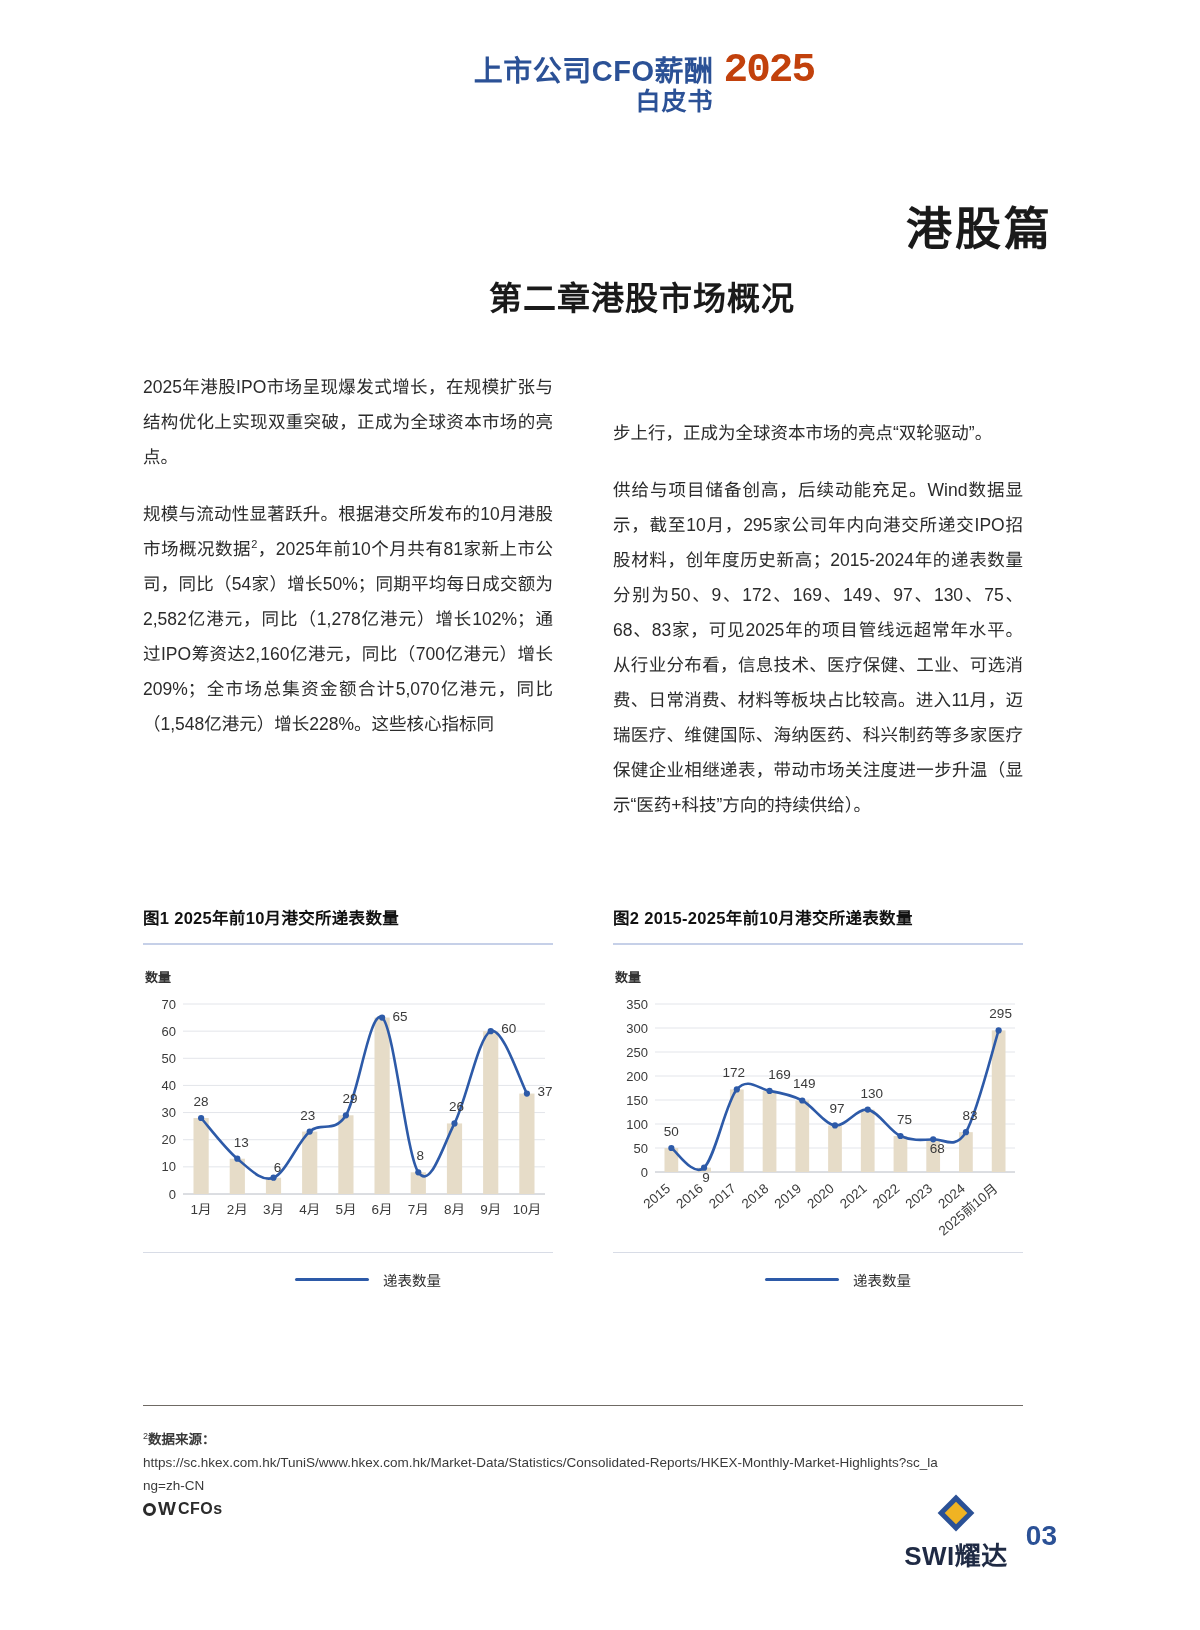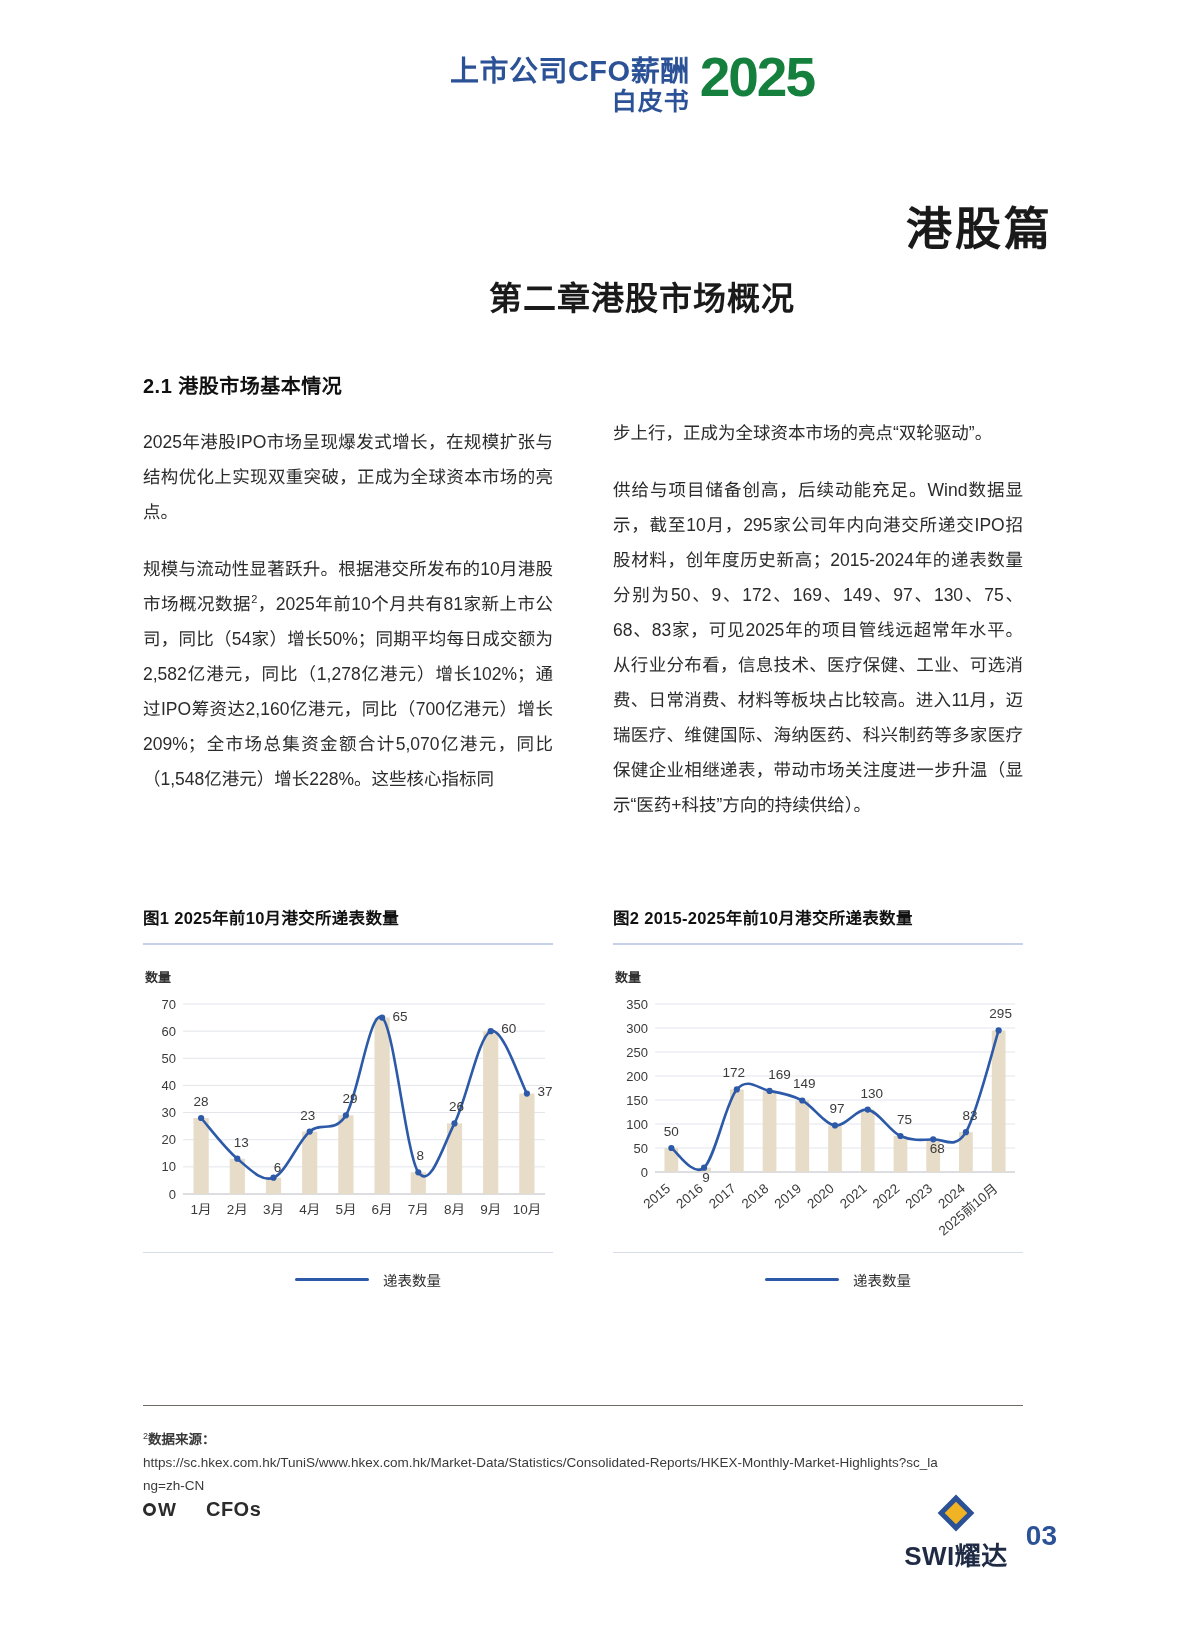--- a/index.html
+++ b/index.html
@@ -41,26 +41,27 @@
   .brand-cn .line1 {
     font-size: 29px;
     letter-spacing: 0.5px;
     white-space: nowrap;
   }
   .brand-cn .line2 {
     font-size: 25px;
     letter-spacing: 1px;
   }
   .brand-year {
-    font-size: 55px;
-    font-weight: bold;
-    color: #15803d;
+    font-size: 41px;
+    font-weight: bold;
+    color: #c2410c;
     line-height: 0.95;
     letter-spacing: -2px;
     margin-top: -4px;
+    font-family: Liberation Mono, monospace;
   }
 
   
   .doc-title {
     position: absolute;
     top: 192px;
     left: 0;
     width: 1053px;
     text-align: right;
     font-size: 46px;
@@ -220,23 +221,22 @@
   .cfos-badge .dot {
     width: 13px; height: 13px; border-radius: 50%;
     border: 3px solid #2b2b2b;
     box-sizing: border-box;
   }
   .cfos-badge .ring-w {
     font-size: 19px;
     letter-spacing: -1px;
   }
   .cfos-badge .cfos-word {
-    font-size: 20px;
+    font-size: 16px;
     letter-spacing: 0.5px;
-    margin-left: 28px;
   }
   .footer-right {
     position: absolute;
     right: 143px;
     top: 2px;
     display: flex;
     align-items: center;
     gap: 18px;
   }
   .swi-logo {
@@ -284,21 +284,20 @@
     <div class="brand-year">2025</div>
   </div>
 </div>
 
 <div class="doc-title">港股篇</div>
 <div class="chapter-title">第二章港股市场概况</div>
 
 <div class="columns">
 
   <div class="col">
-    <h2 class="section-head">2.1 港股市场基本情况</h2>
     <p class="para">2025年港股IPO市场呈现爆发式增长，在规模扩张与结构优化上实现双重突破，正成为全球资本市场的亮点。</p>
     <p class="para"><span>规模与流动性显著跃升。根据港交所发布的10月港股市场概况数据</span><sup>2</sup><span>，2025年前10个月共有81家新上市公司，同比（54家）增长50%；同期平均每日成交额为2,582亿港元，同比（1,278亿港元）增长102%；通过IPO筹资达2,160亿港元，同比（700亿港元）增长209%；全市场总集资金额合计5,070亿港元，同比（1,548亿港元）增长228%。这些核心指标同</span></p>
   </div>
 
   <div class="col">
     <div class="spacer-head"></div>
     <p class="para">步上行，正成为全球资本市场的亮点“双轮驱动”。</p>
     <p class="para">供给与项目储备创高，后续动能充足。Wind数据显示，截至10月，295家公司年内向港交所递交IPO招股材料，创年度历史新高；2015-2024年的递表数量分别为50、9、172、169、149、97、130、75、68、83家，可见2025年的项目管线远超常年水平。从行业分布看，信息技术、医疗保健、工业、可选消费、日常消费、材料等板块占比较高。进入11月，迈瑞医疗、维健国际、海纳医药、科兴制药等多家医疗保健企业相继递表，带动市场关注度进一步升温（显示“医药+科技”方向的持续供给）。</p>
   </div>
 

